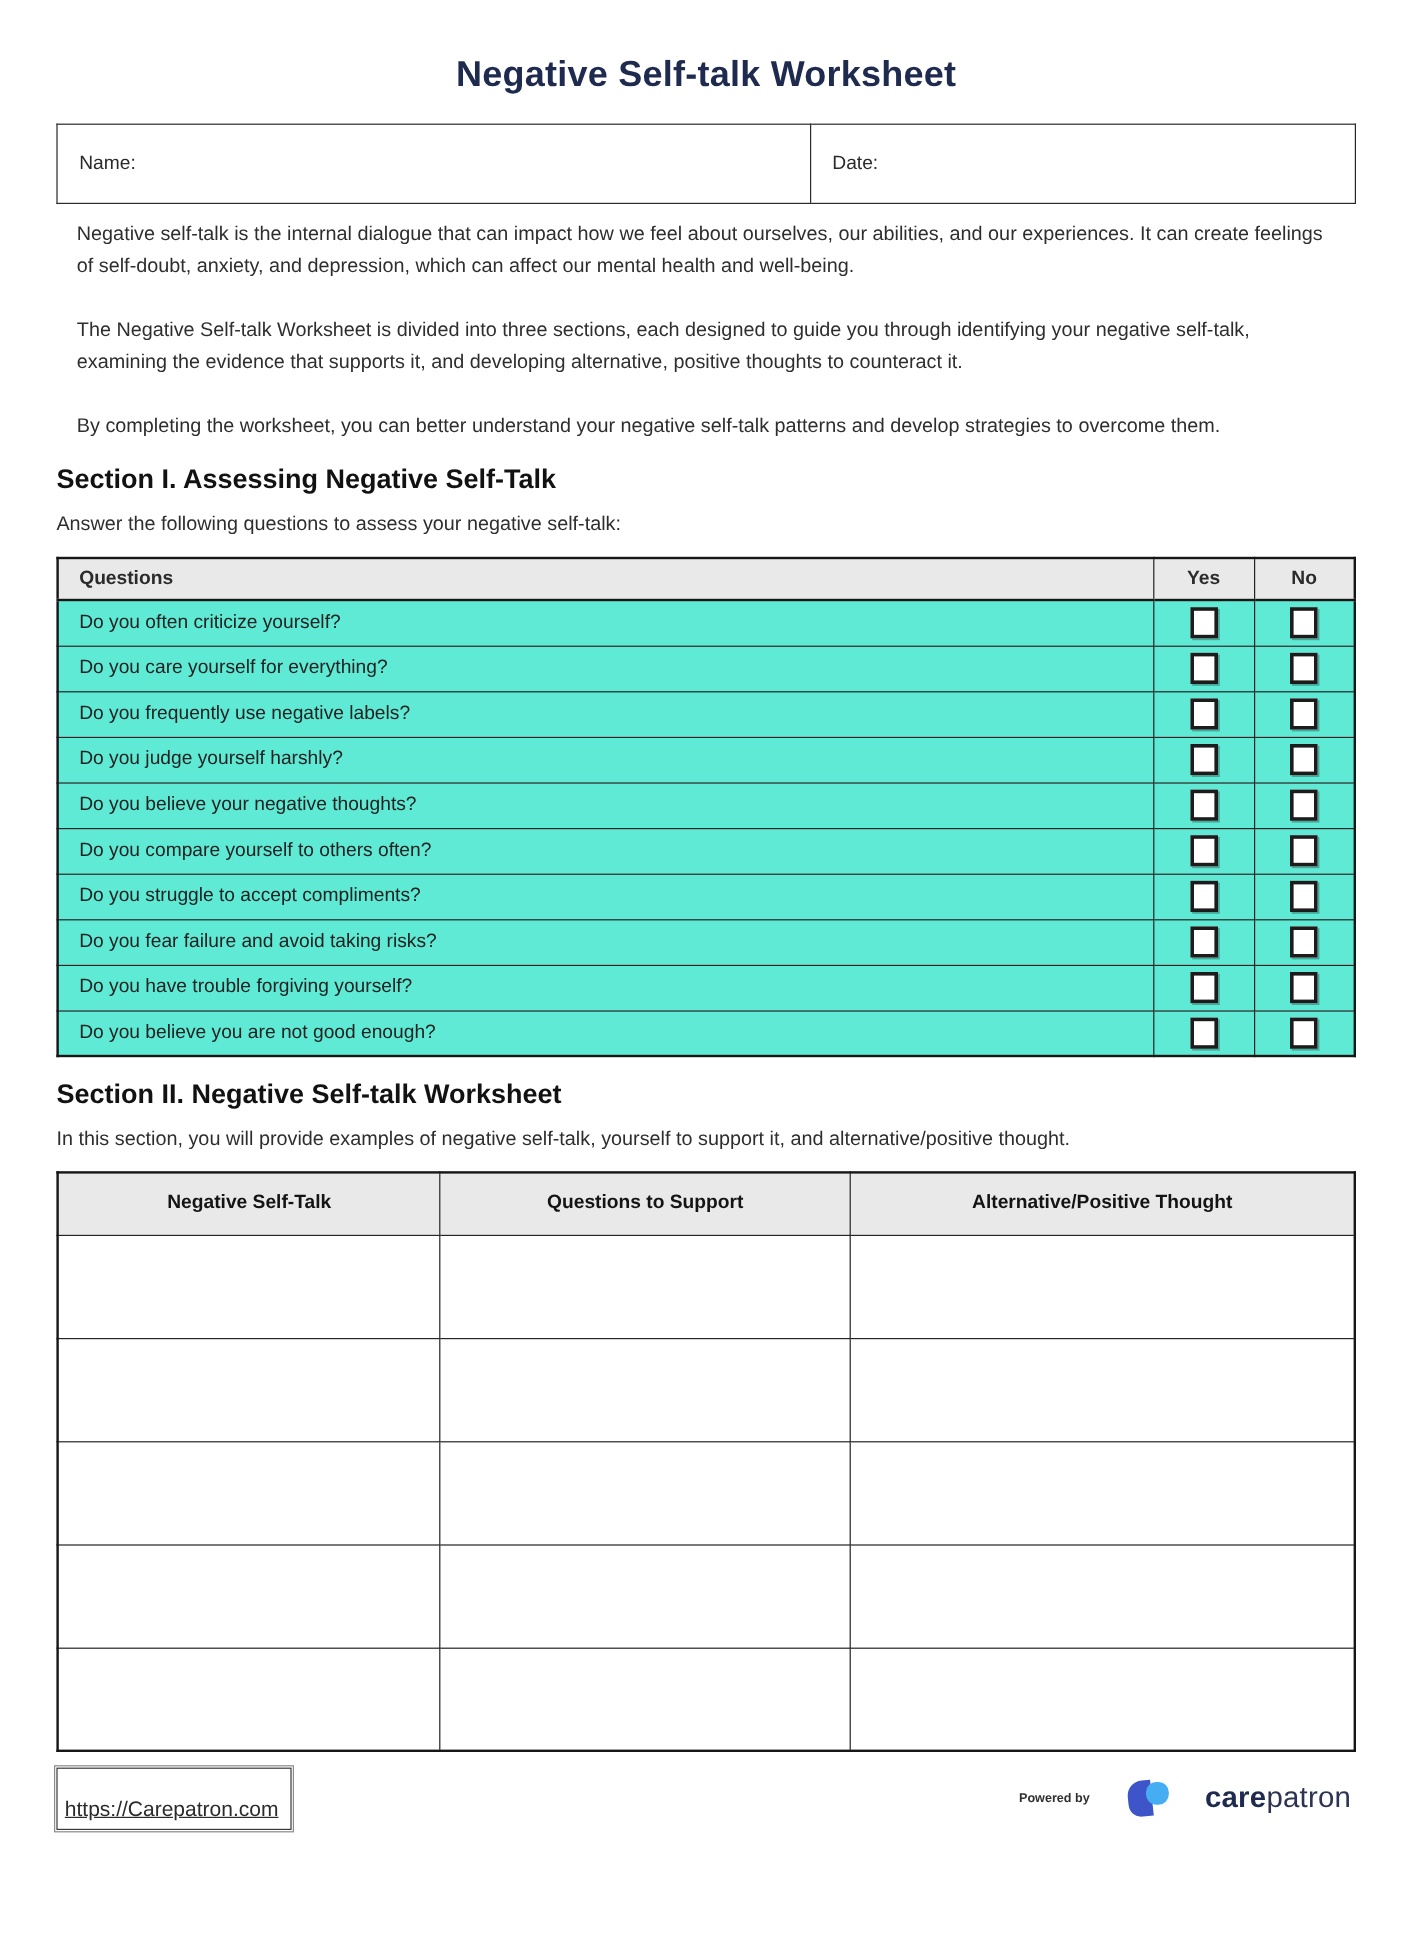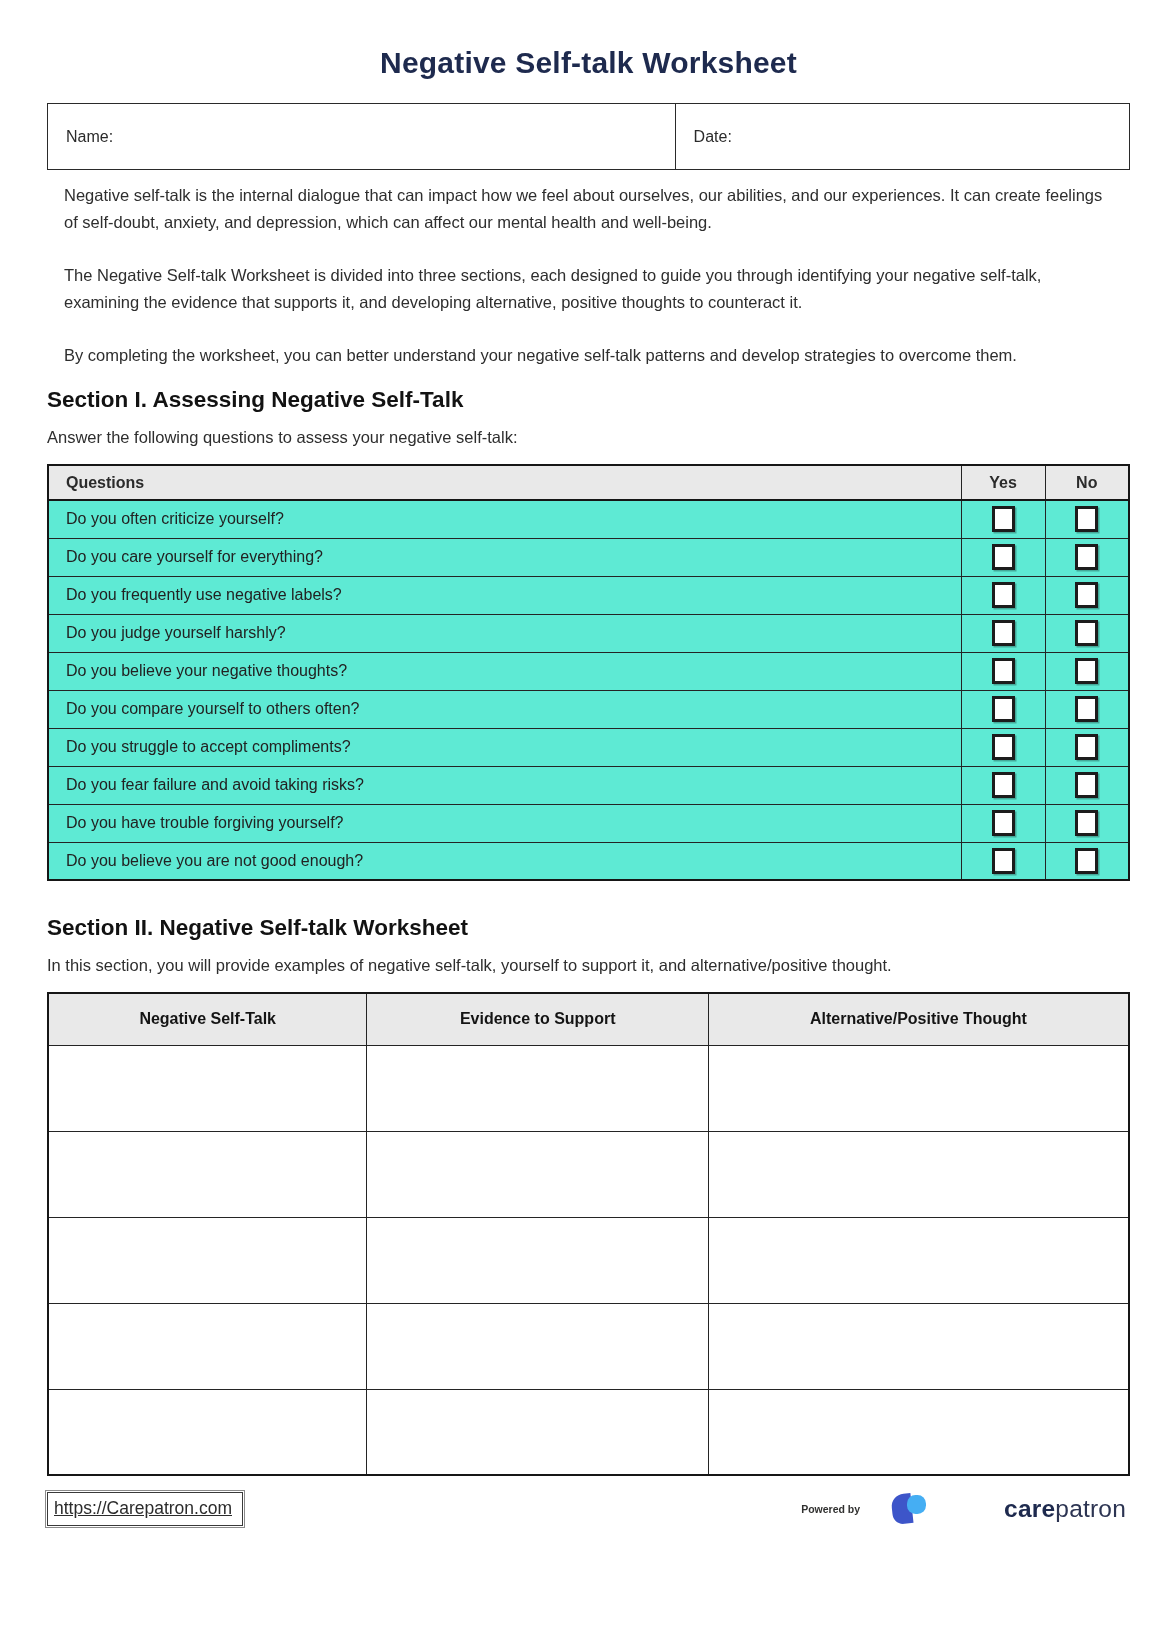--- a/index.html
+++ b/index.html
@@ -99,21 +99,21 @@
     display: inline-block;
     width: 17px;
     height: 20px;
     background: #fff;
     border: 3px solid #1c1c1c;
     box-shadow: 1.5px 1.5px 0 rgba(0,0,0,0.28);
     vertical-align: middle;
     cursor: pointer;
   }
 
-  .sec2-heading { margin-top: 32px; }
+  .sec2-heading { margin-top: 16px; }
 
   
   .wtable {
     width: 100%;
     border-collapse: collapse;
     table-layout: fixed;
     border: 2px solid #161616;
   }
   .wtable th, .wtable td {
     border: 1.5px solid #242424;
@@ -138,21 +138,21 @@
     display: flex;
     align-items: center;
     justify-content: space-between;
     margin-left: 0;
   }
   .site-link-box {
     display: inline-block;
     border: 1px solid #3a3a3a;
     outline: 1px solid #8a8a8a;
     outline-offset: 1px;
-    padding: 5px 10px 6px 6px;
+    padding: 23px 10px 6px 6px;
     background: #fff;
   }
   .site-link {
     font-size: 17.5px;
     color: #2b2b2b;
     text-decoration: underline;
     cursor: pointer;
   }
   .brand-area {
     display: flex;
@@ -166,21 +166,21 @@
     color: #30302f;
     margin-right: 2px;
   }
   .logo-mark { display: inline-block; width: 42px; height: 40px; }
   .wordmark {
     font-size: 24.5px;
     color: #1e2a4e;
     letter-spacing: 0.2px;
     white-space: nowrap;
   }
-  .wordmark .bold { font-weight: 700; margin-left: 48px; }
+  .wordmark .bold { font-weight: 700; }
   .wordmark .reg { font-weight: 400; color: #2c3452; }
 </style>
 </head>
 <body>
 
 <div class="page">
 
   <h1 class="doc-title">Negative Self-talk Worksheet</h1>
 
   <table class="namedate">
@@ -267,21 +267,21 @@
     </tbody>
   </table>
 
   <h2 class="section-heading sec2-heading indent">Section II. Negative Self-talk Worksheet</h2>
   <p class="instruction indent">In this section, you will provide examples of negative self-talk, yourself to support it, and alternative/positive thought.</p>
 
   <table class="wtable">
     <thead>
       <tr>
         <th class="w-col1">Negative Self-Talk</th>
-        <th class="w-col2">Evidence to Support</th>
+        <th class="w-col2">Questions to Support</th>
         <th class="w-col3">Alternative/Positive Thought</th>
       </tr>
     </thead>
     <tbody>
       <tr>
         <td></td>
         <td></td>
         <td></td>
       </tr>
       <tr>

